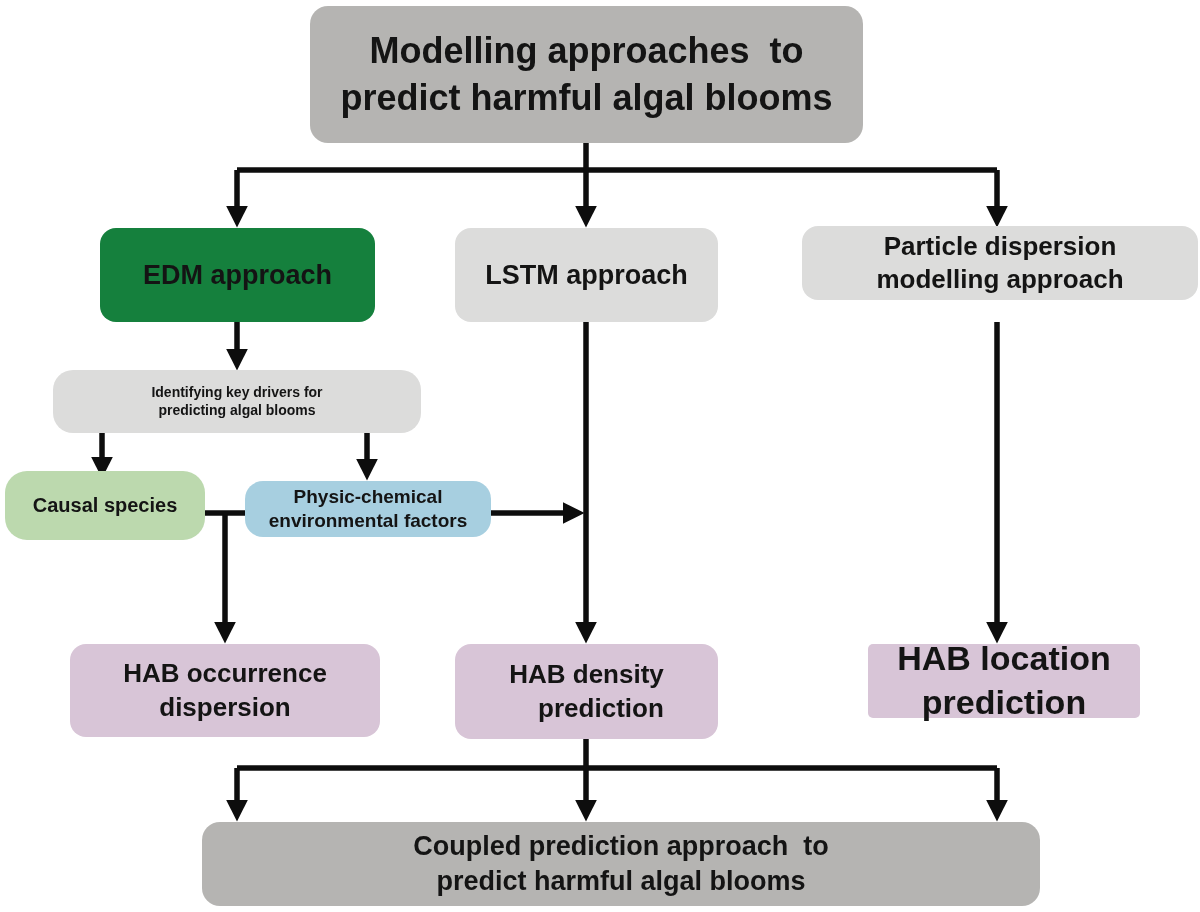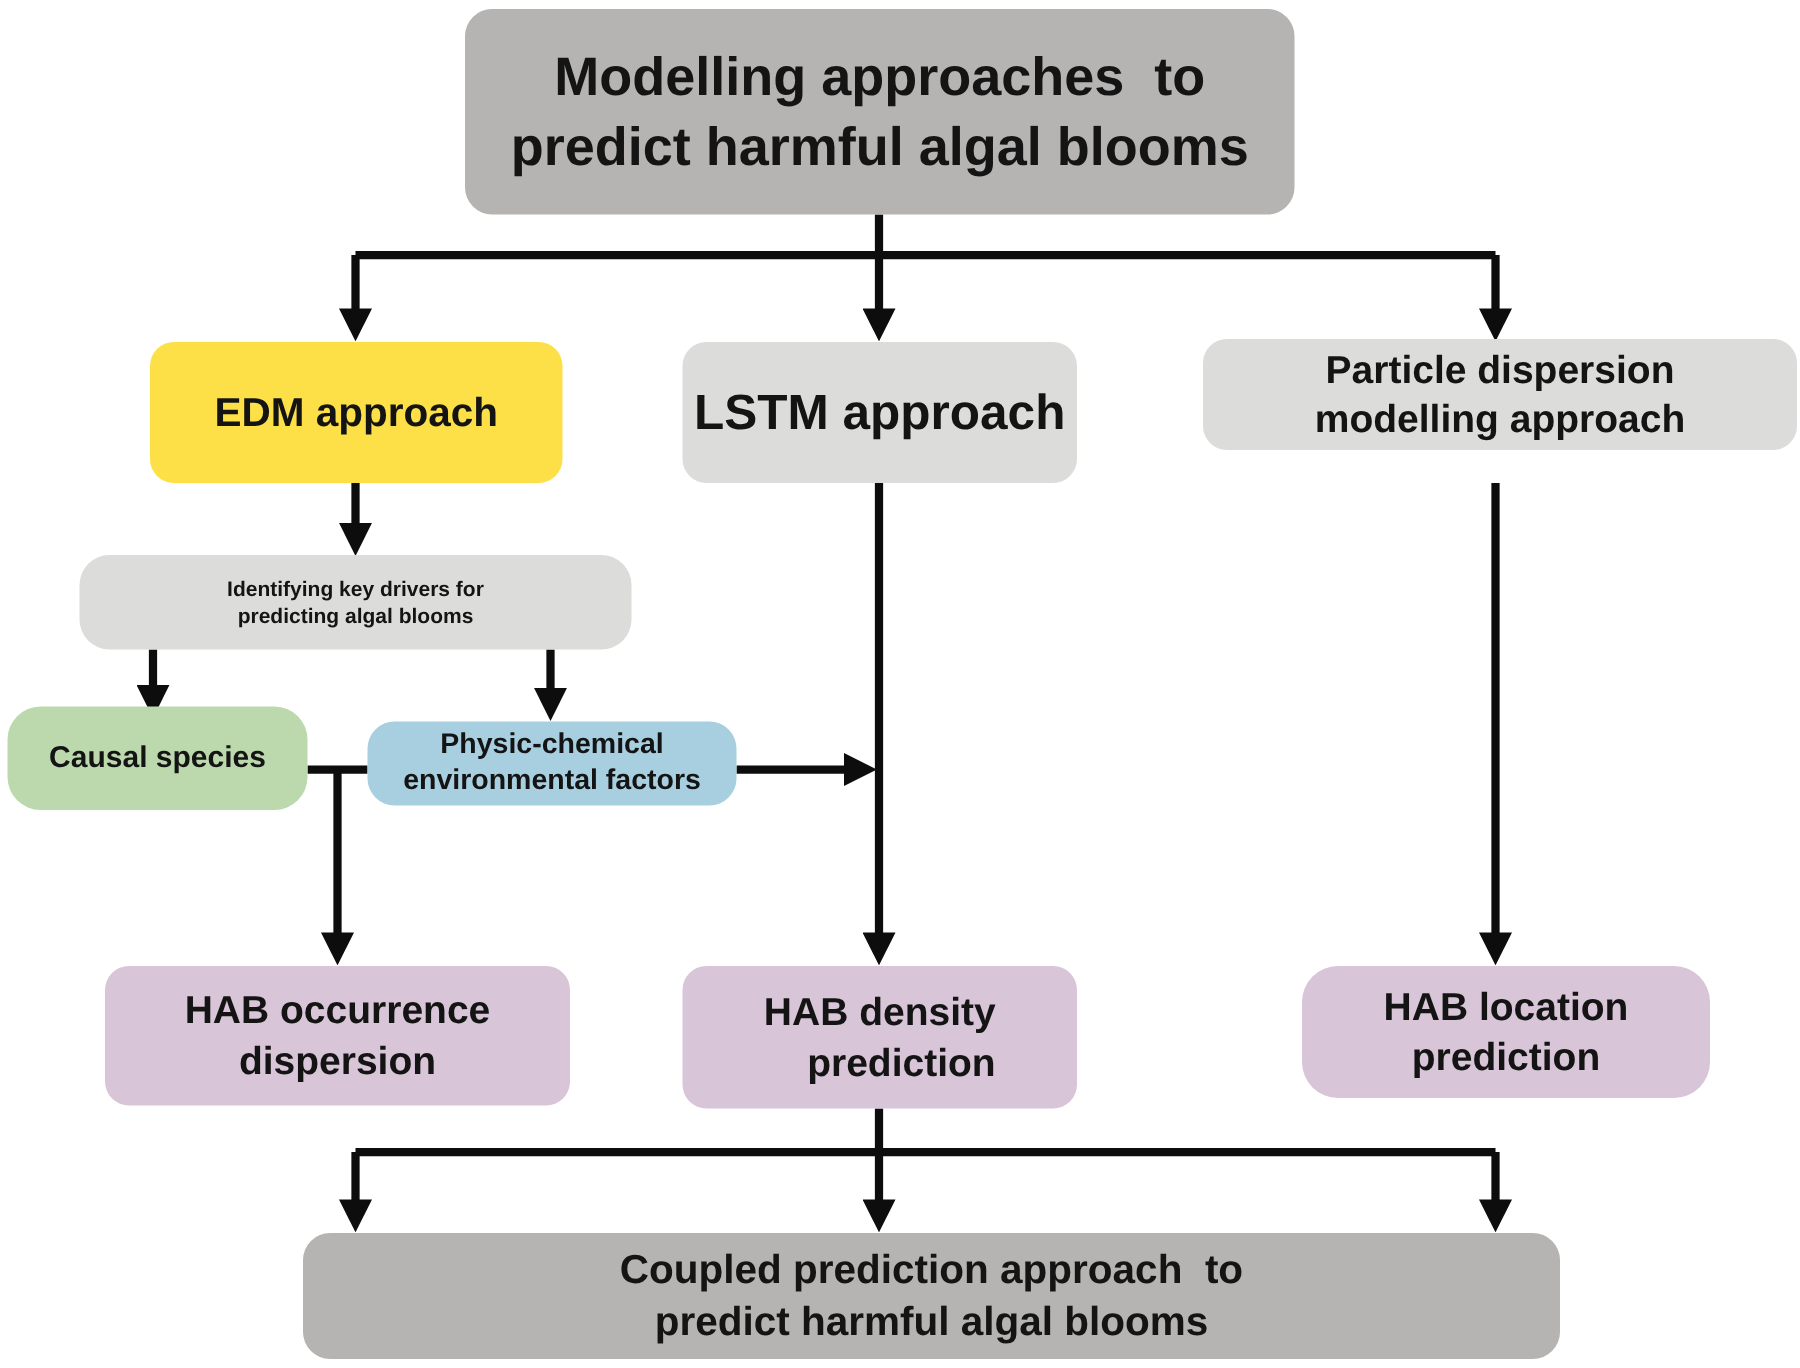--- a/index.html
+++ b/index.html
@@ -35,28 +35,28 @@
     justify-content: center;
     text-align: center;
     font-weight: 700;
     color: var(--text, #141414);
     white-space: pre-wrap;
     line-height: 1.28;
     box-sizing: border-box;
   }
   .n-root      { left:310px; top:6px;   width:553px; height:137px; border-radius:18px; font-size:36px; }
   .n-edm       { left:100px; top:228px; width:275px; height:94px;  border-radius:16px; font-size:27px; }
-  .n-lstm      { left:455px; top:228px; width:263px; height:94px;  border-radius:16px; font-size:33px; }
+  .n-lstm      { left:455px; top:228px; width:263px; height:94px;  border-radius:16px; font-size:27px; }
   .n-particle  { left:802px; top:226px; width:396px; height:74px;  border-radius:16px; font-size:26px; }
   .n-drivers   { left:53px;  top:370px; width:368px; height:63px;  border-radius:20px; font-size:14px; line-height:1.25; }
   .n-causal    { left:5px;   top:471px; width:200px; height:69px;  border-radius:22px; font-size:20px; }
   .n-physic    { left:245px; top:481px; width:246px; height:56px;  border-radius:18px; font-size:19px; line-height:1.25; }
   .n-occur     { left:70px;  top:644px; width:310px; height:93px;  border-radius:16px; font-size:26px; }
   .n-density   { left:455px; top:644px; width:263px; height:95px;  border-radius:16px; font-size:26px; }
-  .n-location  { left:868px; top:644px; width:272px; height:88px;  border-radius:24px; font-size:26px; }
+  .n-location  { left:868px; top:644px; width:272px; height:74px;  border-radius:5px; font-size:34px; }
   .n-coupled   { left:202px; top:822px; width:838px; height:84px;  border-radius:18px; font-size:27px; }
 </style>
 </head>
 <body>
 
 <div id="canvas">
 
   <svg id="connector-layer" width="1200" height="912" viewBox="0 0 1200 912" xmlns="http://www.w3.org/2000/svg">
     <defs>
       <marker id="ah" viewBox="0 0 10 10" refX="7" refY="5" markerWidth="4" markerHeight="4" orient="auto-start-reverse">
@@ -82,21 +82,21 @@
 
     <path class="flow" d="M237,768 H997"></path>
     <path class="flow" d="M586,739 V815" marker-end="url(#ah)"></path>
     <path class="flow" d="M237,768 V815" marker-end="url(#ah)"></path>
     <path class="flow" d="M997,768 V815" marker-end="url(#ah)"></path>
   </svg>
 
   <div class="node n-root" style="background-color: rgb(181, 180, 178);">Modelling approaches  to
 predict harmful algal blooms</div>
 
-  <div class="node n-edm" style="background-color: #fde047;">EDM approach</div>
+  <div class="node n-edm" style="background-color: #15803d;">EDM approach</div>
 
   <div class="node n-lstm" style="background-color: rgb(220, 220, 219);">LSTM approach</div>
 
   <div class="node n-particle" style="background-color: rgb(220, 220, 219);">Particle dispersion
 modelling approach</div>
 
   <div class="node n-drivers" style="background-color: rgb(220, 220, 219);">Identifying key drivers for
 predicting algal blooms</div>
 
   <div class="node n-causal" style="background-color: rgb(188, 217, 174);">Causal species</div>

